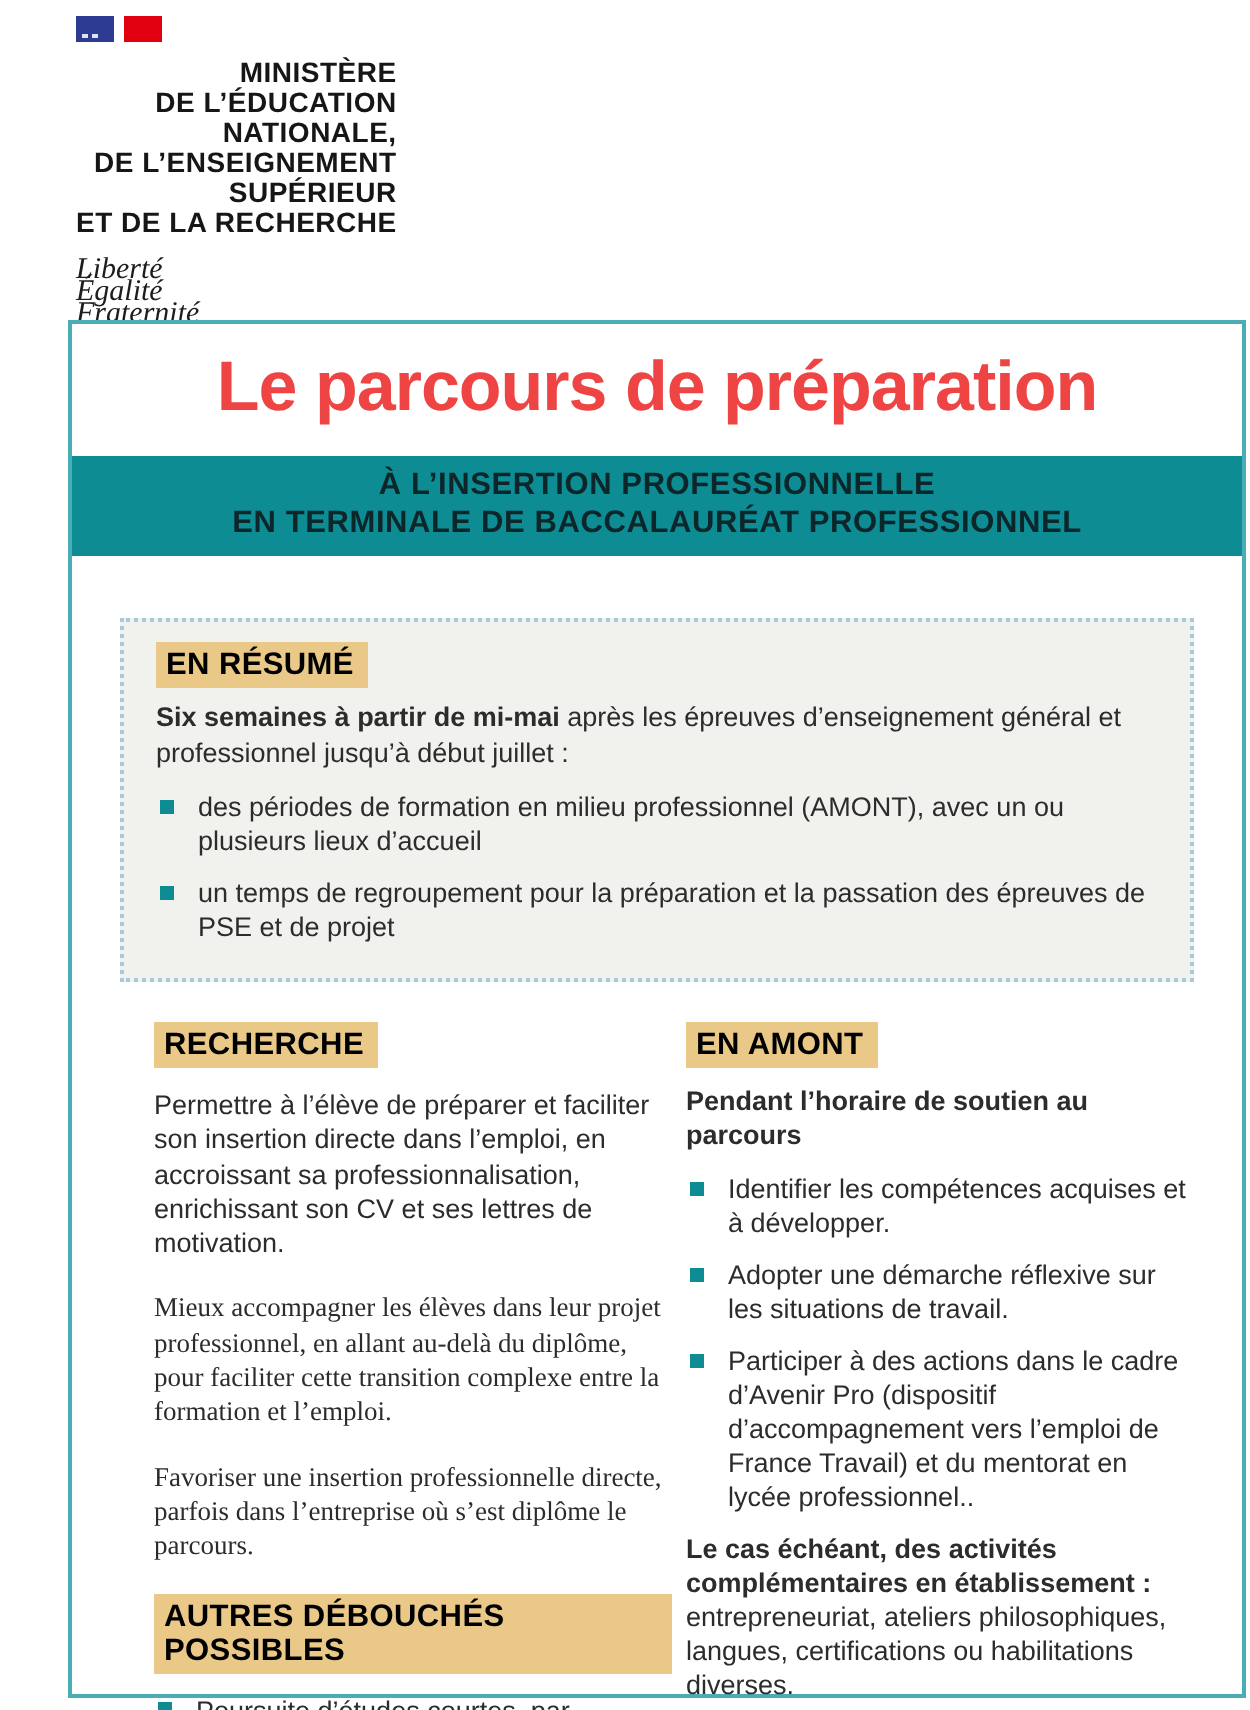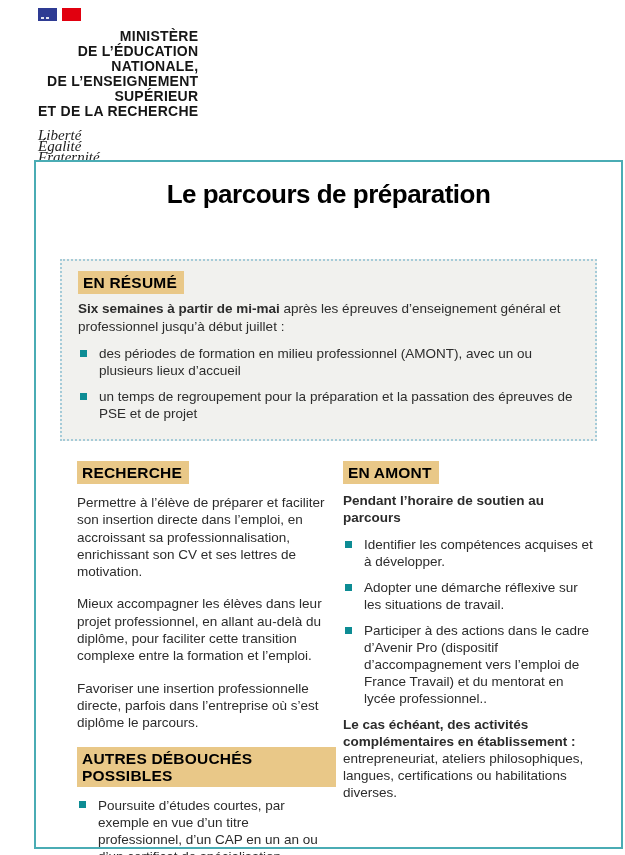--- a/index.html
+++ b/index.html
@@ -19,21 +19,21 @@
   .flag .r { width:19px; background:#e1000f; }
   .ministry { font-weight:bold; font-size:14px; line-height:15px; letter-spacing:.25px; color:#161616;text-align:right; }
   .motto { margin-top:11px; font-family:"Liberation Serif", serif; font-style:italic;
            font-size:15px; line-height:11px; color:#1d1d1d; }
 
   
   .main-box { position:absolute; left:34px; top:160px; width:589px; height:689px;
               box-sizing:border-box; border:2px solid #4aacb4; background:#fff; }
 
   .page-title { text-align:center; padding-top:11px; height:55px;
-                font-weight:bold; font-size:26px; line-height:42px; letter-spacing:-.5px; color:#000000; }
+                font-weight:bold; font-size:35px; line-height:42px; letter-spacing:-.5px; color:#ef4444; }
 
   .banner { background:#0d8c94; color:#0c2629; text-align:center;
             padding:5px 0 7px; font-weight:bold; font-size:15.5px; line-height:19px; letter-spacing:.3px; }
 
   .content { padding:0 24px; }
 
   .hl { display:inline-block; background:#e9c888; color:#000000; font-weight:bold;
         font-size:15.5px; line-height:17px; padding:3px 7px 3px 5px; letter-spacing:.2px; }
 
   
@@ -45,21 +45,21 @@
   ul.sq li { position:relative; padding-left:21px; margin-bottom:9px;
              font-size:13.5px; line-height:17px; }
   ul.sq li:before { content:""; position:absolute; left:2px; top:4.5px; width:7px; height:7px; background:#0d8c94; }
 
   
   .columns { display:flex; margin-top:20px; }
   .col-left  { width:276px; box-sizing:border-box; padding-left:17px; }
   .col-right { width:254px; margin-left:auto; }
 
   .col-left p { margin:10px 0 15px; font-size:13.5px; line-height:17.3px; }
-  .col-left p + p { margin-top:0; }
+  .col-left p + p { margin-top:0;font-family:Liberation Serif, serif; }
   .autres { margin-top:8px; }
   .autres-list { margin-top:12px; }
 
   .lead { margin:8px 0 0; font-size:13.5px; line-height:17px; font-weight:bold; }
   .amont-list { margin-top:12px; }
   .note { margin:4px 0 0; font-size:13.5px; line-height:17px; }
 </style>
 </head>
 <body>
 
@@ -81,20 +81,24 @@
     <div>Liberté</div>
     <div>Égalité</div>
     <div>Fraternité</div>
   </div>
 </div>
 
 <div class="main-box">
 
   <div class="page-title">Le parcours de préparation</div>
 
+  <div class="banner">
+    <div>À L’INSERTION PROFESSIONNELLE</div>
+    <div>EN TERMINALE DE BACCALAURÉAT PROFESSIONNEL</div>
+  </div>
 
   <div class="content">
 
     <div class="summary-box">
       <span class="hl">EN RÉSUMÉ</span>
       <p class="summary-intro"><span class="bold">Six semaines à partir de mi-mai</span><span> après les épreuves d’enseignement général et professionnel jusqu’à début juillet :</span></p>
       <ul class="sq">
         <li>des périodes de formation en milieu professionnel (AMONT), avec un ou plusieurs lieux d’accueil</li>
         <li>un temps de regroupement pour la préparation et la passation des épreuves de PSE et de projet</li>
       </ul>

